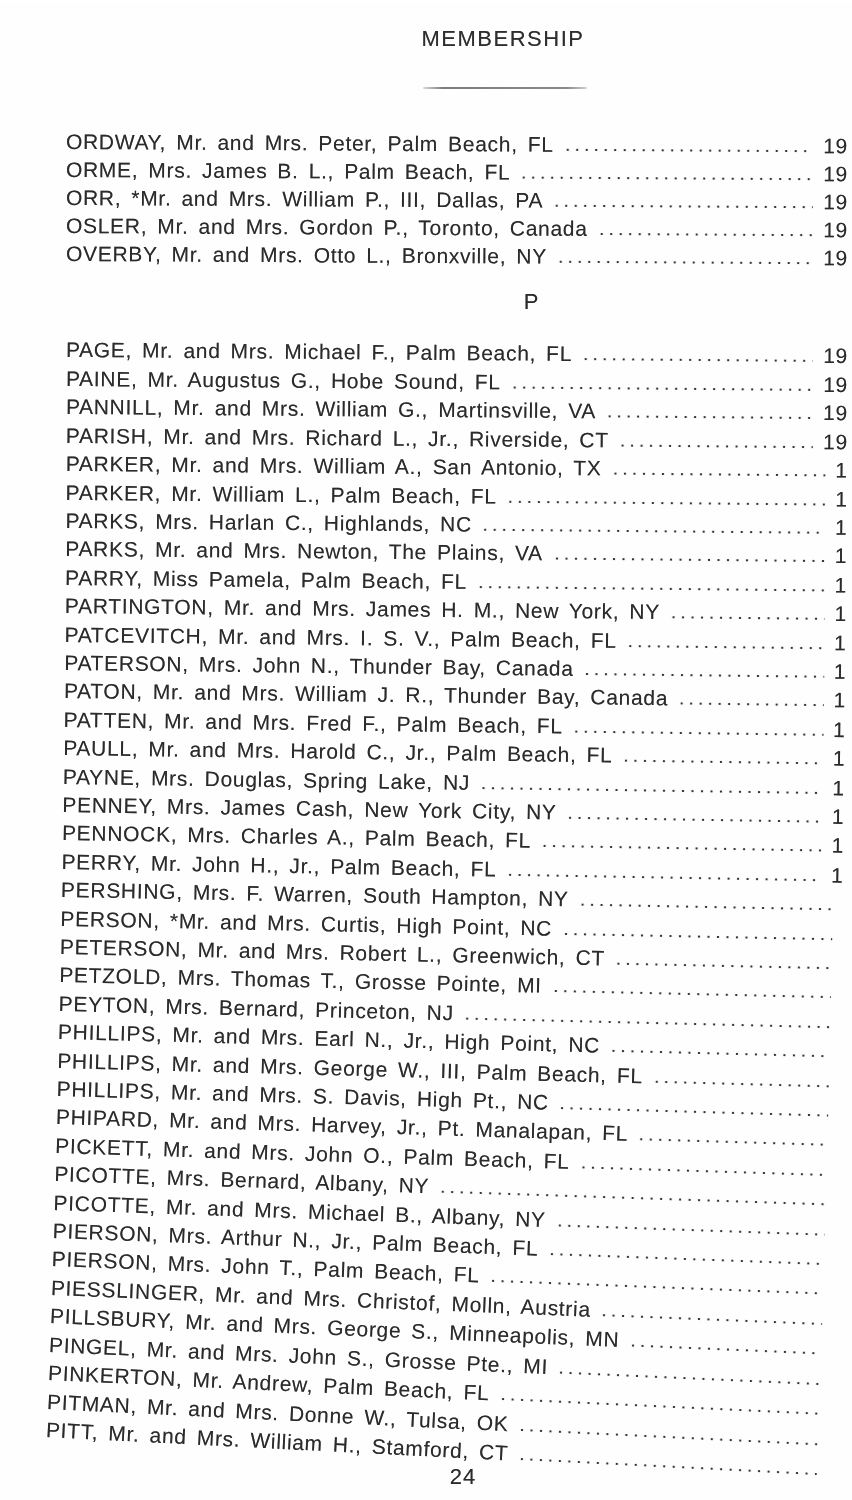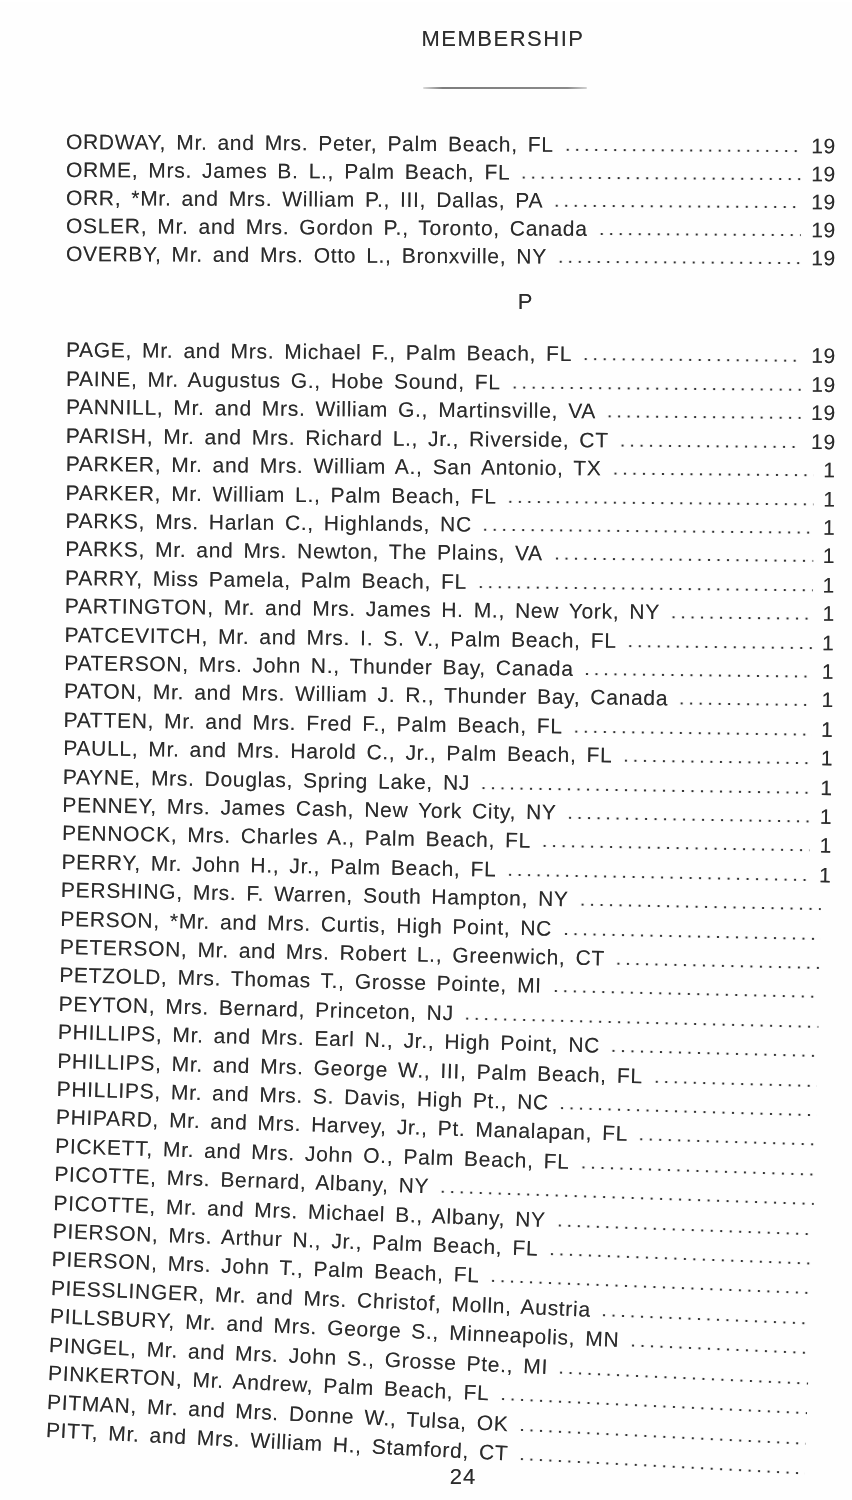--- a/index.html
+++ b/index.html
@@ -35,21 +35,21 @@
     left: 423px;
     width: 164px;
     height: 2px;
     background: linear-gradient(to right, rgba(110,110,110,0.25), #7d7d7d 12%, #8a8a8a 88%, rgba(110,110,110,0.3));
     border-radius: 1px;
   }
   .list {
     position: absolute;
     top: 126px;
     left: 66px;
-    right: 16px;
+    right: 4px;
   }
   .row {
     display: flex;
     align-items: stretch;
     white-space: nowrap;
     transform-origin: left center;
     font-size: 21px;
     letter-spacing: 0.7px;
     word-spacing: 3.5px;
     text-shadow: 0 0 0.6px rgba(40,40,40,0.5);

